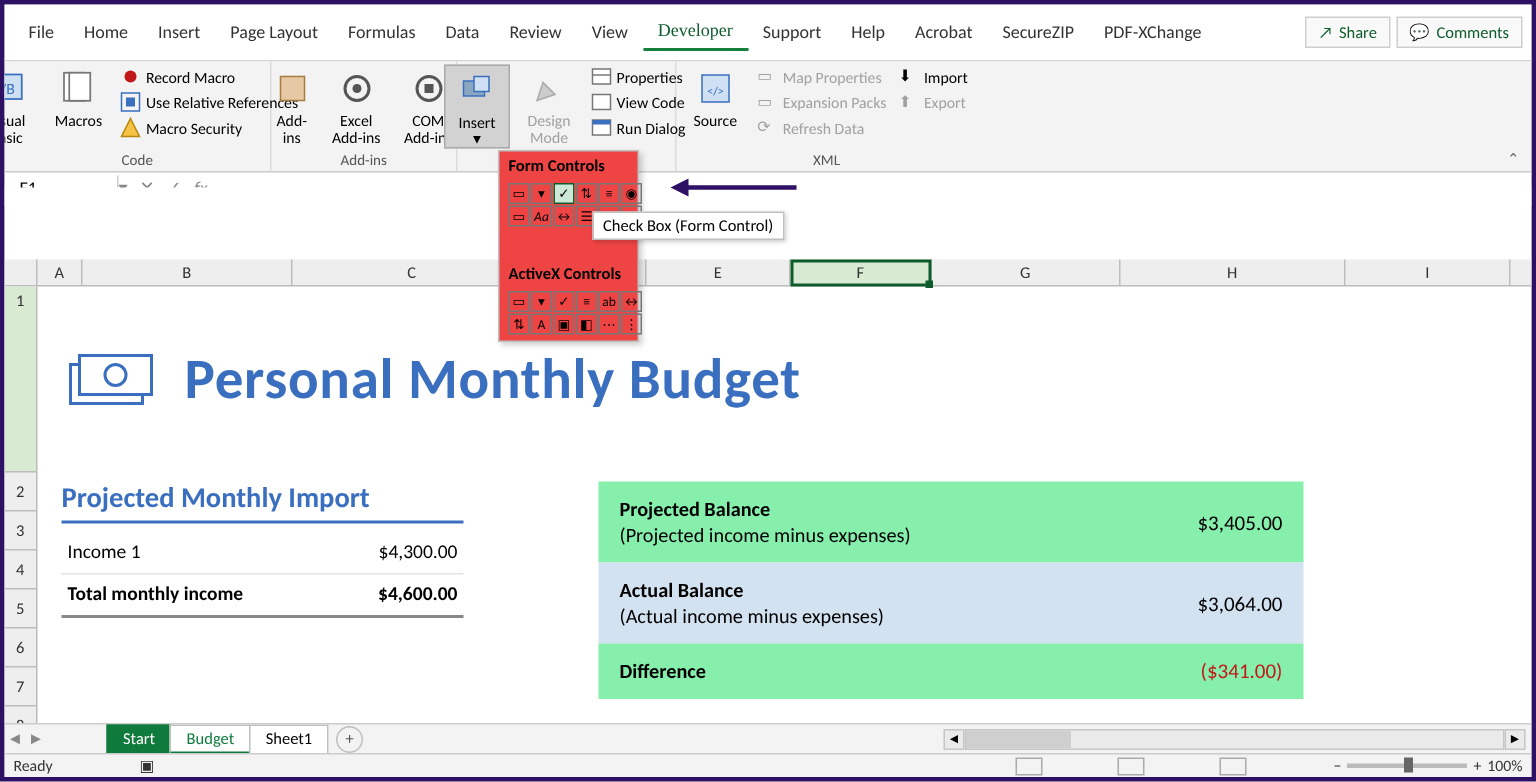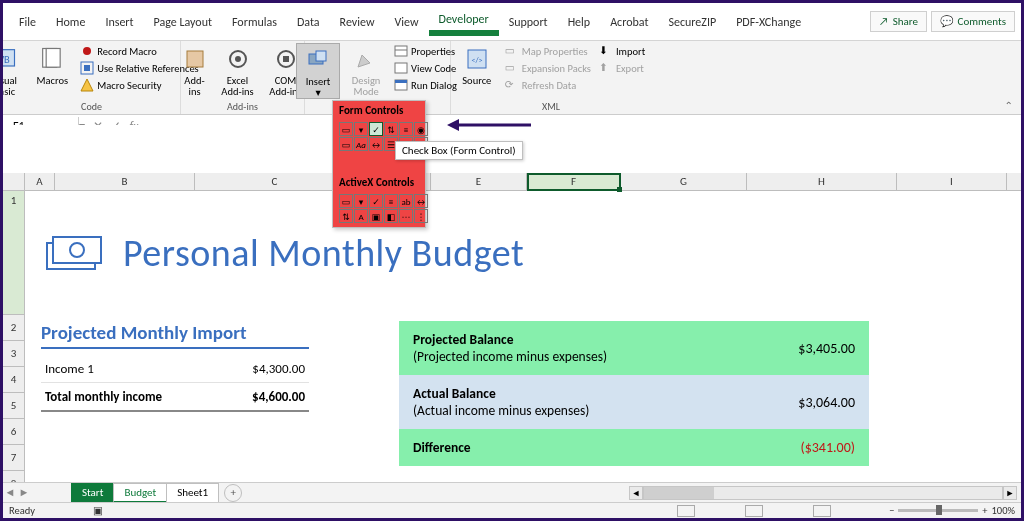--- a/index.html
+++ b/index.html
@@ -1,20 +1,20 @@
 <!DOCTYPE html>
 <html><head>
 <meta charset="utf-8">
 <style>
   * { box-sizing: border-box; margin: 0; padding: 0; font-family: "Segoe UI", Calibri, sans-serif; }
   body { width: 1024px; height: 521px; border: 3px solid #2e1065; background: #fff; overflow: hidden; position: relative; }
   
   .tabs { display: flex; align-items: center; height: 38px; padding: 0 6px; background: #fff; border-bottom: 1px solid #d4d4d4; font-size: 12px; }
   .tabs .tab { padding: 4px 10px; color: #333; cursor: pointer; }
-  .tabs .tab.active { color: #0e5b2c; border-bottom: 6px solid #15803d; }
+  .tabs .tab.active { color: #0e5b2c; border-bottom: 2px solid #15803d; font-family: Liberation Serif, serif; }
   .tabs .spacer { flex: 1; }
   .tabs .right-btn { padding: 3px 8px; margin-left: 4px; border: 1px solid #cfcfcf; background: #f9f9f9; color: #0e5b2c; font-size: 11px; display: flex; align-items: center; gap: 4px; }
   
   .ribbon { display: flex; height: 74px; background: #f3f3f3; border-bottom: 1px solid #ccc; font-size: 11px; position: relative; }
   .grp { display: flex; flex-direction: column; align-items: center; border-right: 1px solid #dcdcdc; padding: 2px 6px 1px 6px; }
   .grp-body { display: flex; flex: 1; align-items: flex-start; gap: 4px; }
   .grp-label { color: #555; font-size: 10px; text-align: center; padding-top: 1px; width: 100%; }
   .bigbtn { display: flex; flex-direction: column; align-items: center; width: 44px; padding-top: 2px; cursor: pointer; }
   .bigbtn svg, .bigbtn .ic { height: 28px; }
   .bigbtn span { font-size: 10.5px; line-height: 11px; text-align: center; margin-top: 2px; }
@@ -45,21 +45,21 @@
   .rowhdrs { position: absolute; top: 66px; left: 0; width: 22px; background: #eee; border-right: 1px solid #bdbdbd; font-size: 11px; }
   .rowhdrs .rh { height: 26px; border-bottom: 1px solid #bdbdbd; text-align: center; line-height: 26px; color: #333; }
   .rowhdrs .rh.r1 { height: 124px; }
   .rowhdrs .rh.sel { background: #d9ead3; }
   .cell-cursor { position: absolute; border: 2px solid #0e5b2c; width: 94px; height: 18px; left: 524px; top: 48px; z-index: 5; pointer-events: none; }
   .cell-cursor::after { content:""; position:absolute; right:-3px; bottom:-3px; width:5px; height:5px; background:#0e5b2c; }
   
   .doc { position: absolute; left: 22px; top: 66px; right: 0; bottom: 0; padding: 0; }
   .title-row { height: 124px; display: flex; align-items: center; padding-left: 16px; gap: 18px; }
   .title-row .money-ic { color: #3a6fbf; }
-  .title-row h1 { color: #3a6fbf; font-weight: 400; font-size: 38px; letter-spacing: .5px; }
+  .title-row h1 { color: #3a6fbf; font-weight: 700; font-size: 38px; letter-spacing: .5px; }
   .content-row { display: flex; gap: 90px; padding-left: 16px; padding-top: 6px; }
   .income-tbl { width: 268px; font-size: 13px; }
   .income-tbl .hdr { color: #3a6fbf; font-size: 19px; font-weight: 600; border-bottom: 2px solid #3a6fbf; padding-bottom: 3px; margin-bottom: 6px; }
   .income-tbl .trow { display: flex; justify-content: space-between; padding: 6px 4px; border-bottom: 1px solid #e2e2e2; }
   .income-tbl .trow:last-child { border-bottom: 2px solid #888; font-weight: 700; }
   .balance-box { width: 470px; font-size: 13.5px; }
   .balance-box .brow { display: flex; justify-content: space-between; align-items: center; padding: 10px 14px; }
   .balance-box .brow.dark { background: #86efac; }
   .balance-box .brow.light { background: #d3e2f0; }
   .balance-box .brow .lbl { display: flex; flex-direction: column; }

